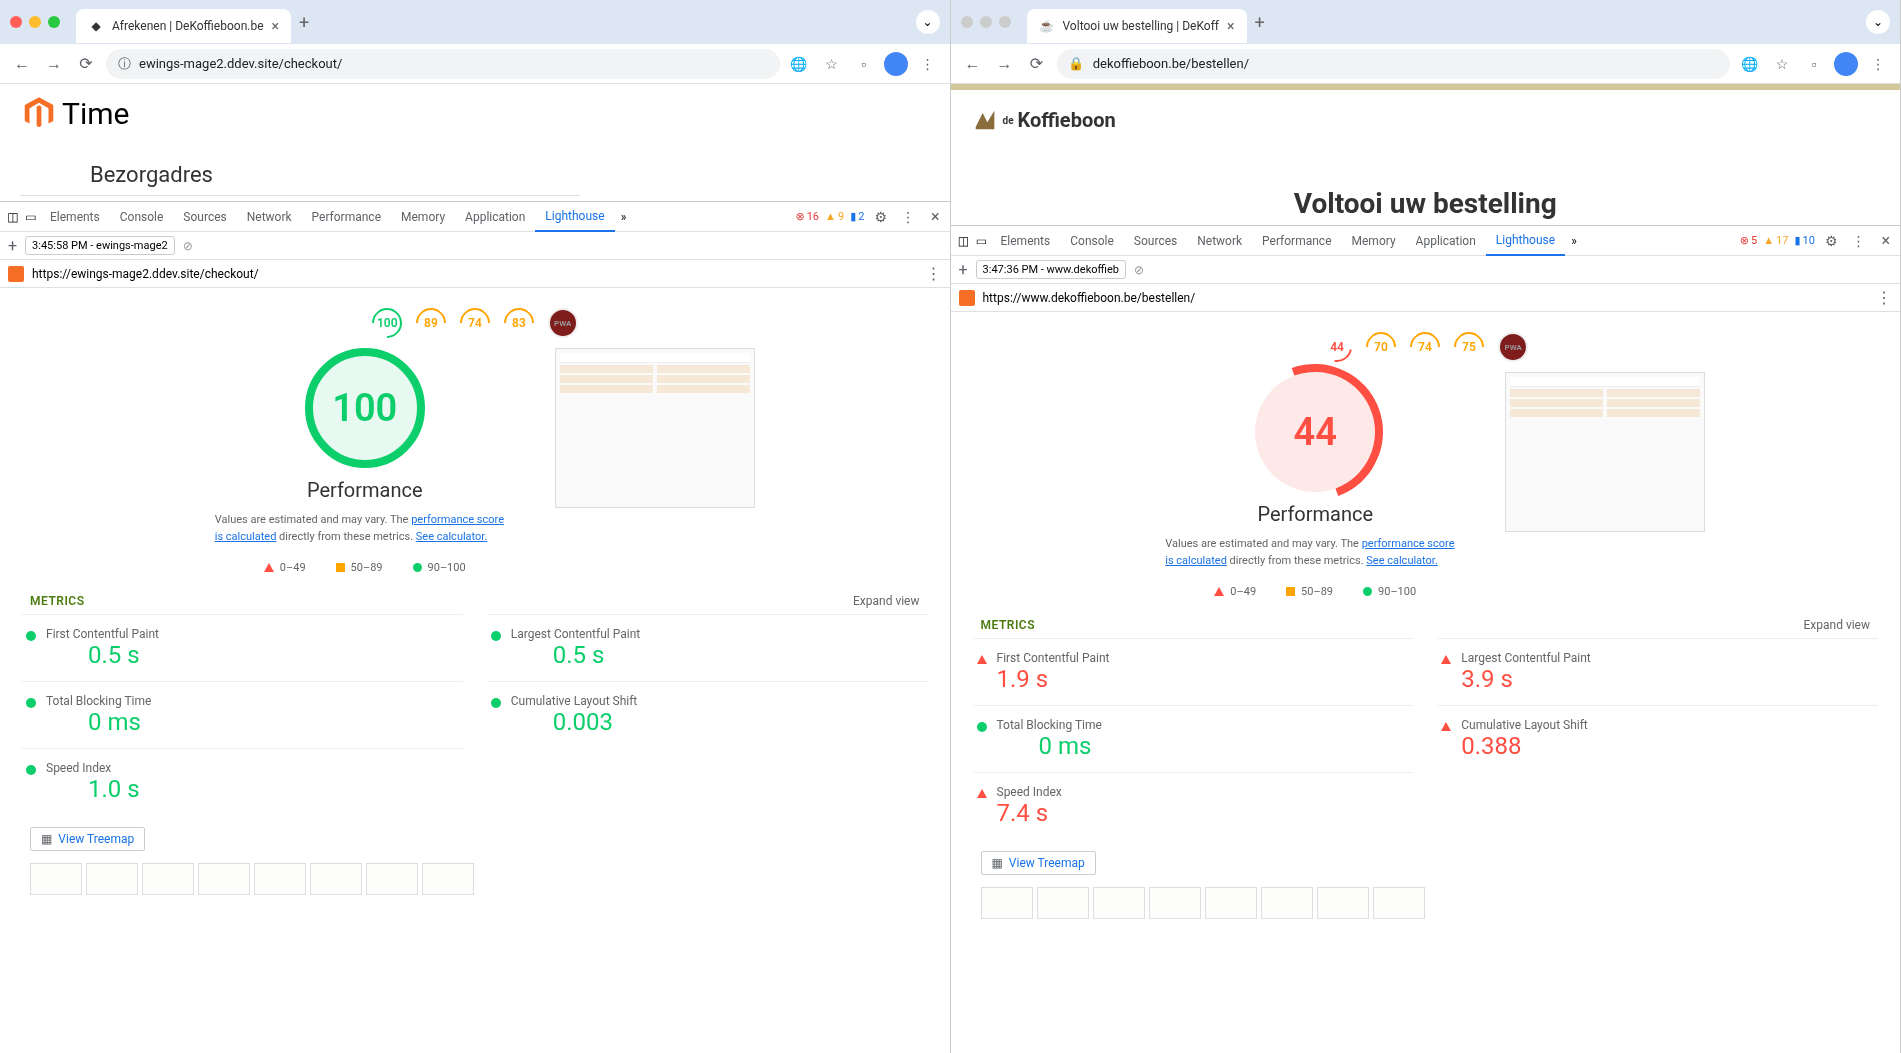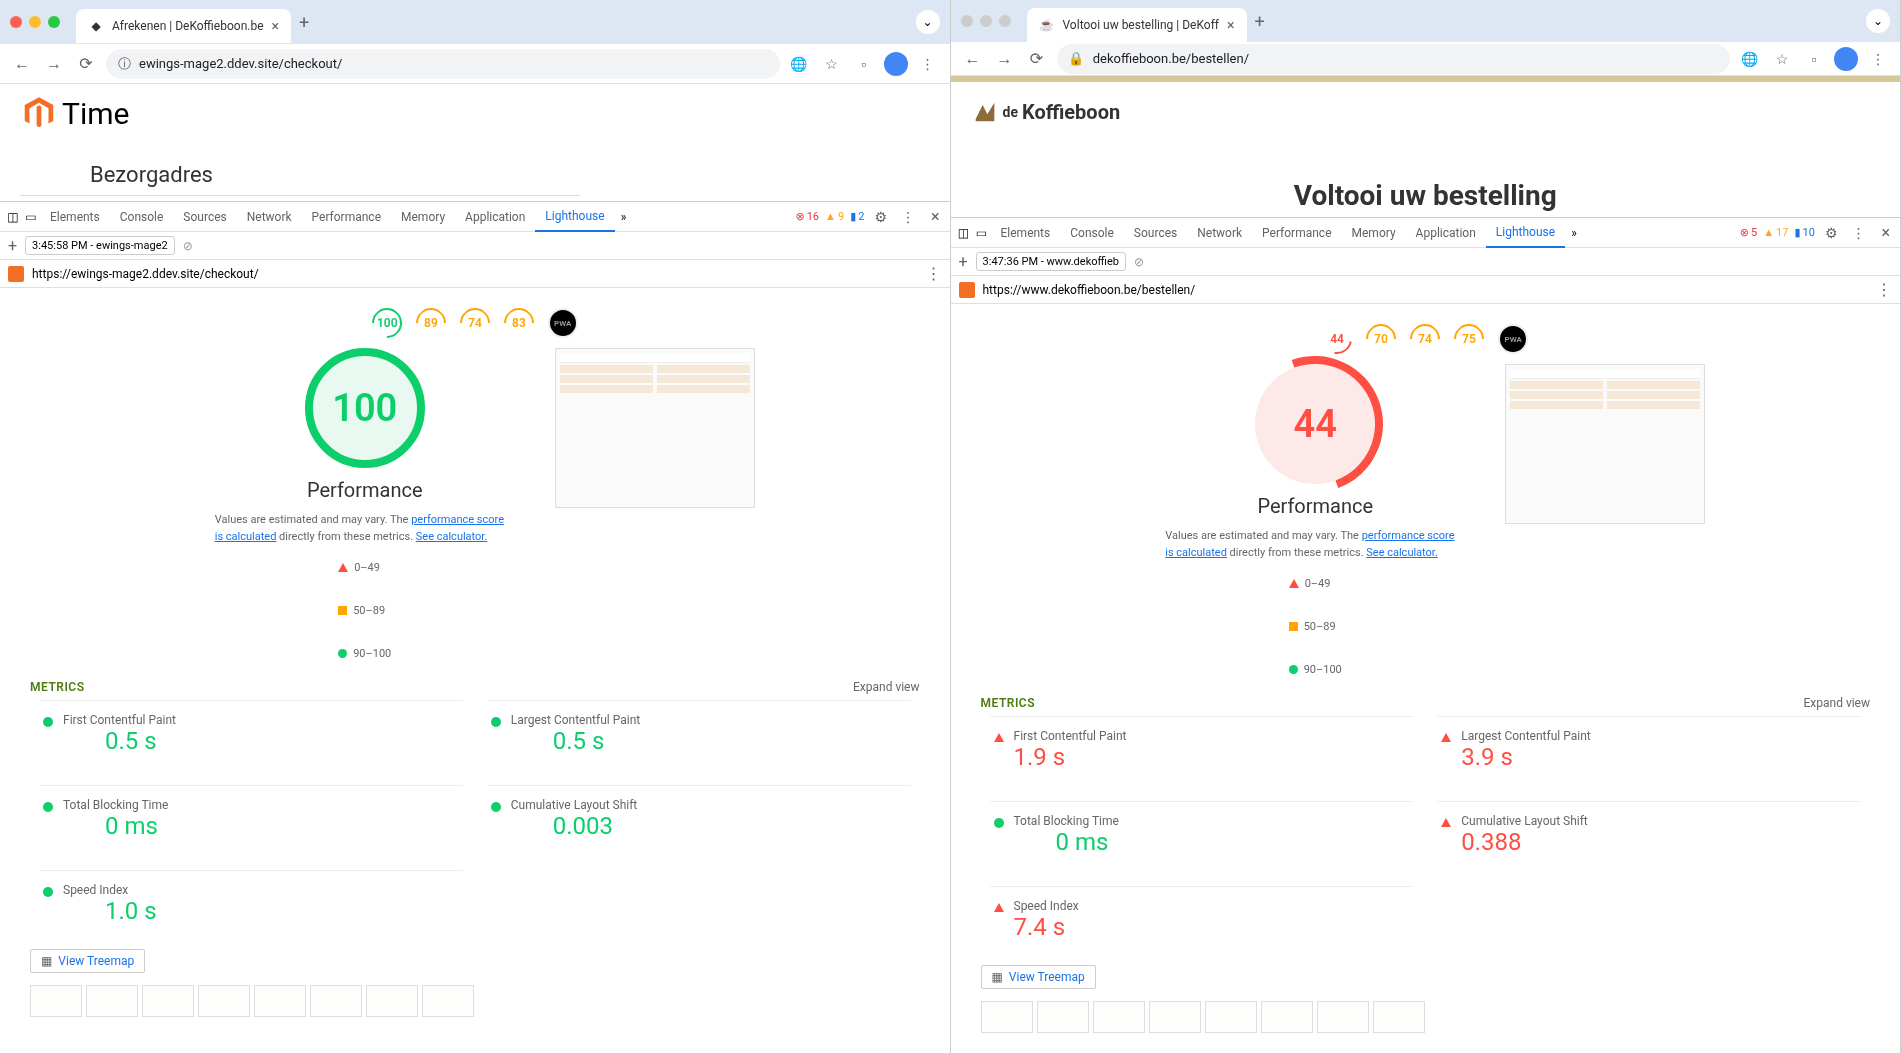--- a/index.html
+++ b/index.html
@@ -51,43 +51,43 @@
 .url-row-menu { margin-left: auto; color: #5f6368; font-size: 16px; }
 .lh-body { flex: 1; overflow: auto; padding: 10px 0; }
 .score-pills { display: flex; justify-content: center; gap: 14px; align-items: center; margin: 10px 0 6px; }
 .pill { width: 30px; height: 30px; border-radius: 50%; display: flex; align-items: center; justify-content: center; font-size: 12px; font-weight: 600; border: 2px solid; position: relative; }
 .pill.green { color: #0cce6b; border-color: #0cce6b; border-bottom-color: transparent; transform: rotate(45deg); }
 .pill.green span { transform: rotate(-45deg); }
 .pill.orange { color: #ffa400; border-color: #ffa400; border-left-color: transparent; border-bottom-color: transparent; transform: rotate(-45deg);}
 .pill.orange span { transform: rotate(45deg); }
 .pill.red { color: #ff4e42; border-color: #ff4e42; border-left-color: transparent; border-bottom-color: transparent; border-right-color: transparent; transform: rotate(145deg);}
 .pill.red span { transform: rotate(-145deg); }
-.pill.grey { background: #000000; border-color: #eee; color: #999; font-size: 8px; }
+.pill.grey { background: #7f1d1d; border-color: #eee; color: #999; font-size: 8px; }
 .main-report { display: flex; gap: 20px; justify-content: center; padding: 4px 30px 0; }
 .gauge-col { display: flex; flex-direction: column; align-items: center; width: 340px; }
 .gauge { width: 120px; height: 120px; border-radius: 50%; display: flex; align-items: center; justify-content: center; font-size: 38px; font-weight: 600; margin-bottom: 10px; position: relative; }
 .gauge.g-green { color: #0cce6b; background: #e8f9f1; border: 8px solid #0cce6b; }
 .gauge.g-red { color: #ff4e42; background: #fde9e8; }
 .gauge.g-red::before { content: ""; position: absolute; inset: -8px; border-radius: 50%; border: 8px solid #ff4e42; border-left-color: transparent; border-bottom-color: transparent; transform: rotate(25deg); }
 .perf-title { font-size: 20px; color: #333; margin-bottom: 10px; }
 .perf-note { font-size: 11px; color: #666; text-align: left; line-height: 1.5; max-width: 300px; }
 .perf-note a { color: #1a73e8; text-decoration: underline; }
-.legend { display: flex; justify-content: center; gap: 30px; margin: 16px 0 4px; font-size: 11px; color: #666; flex-direction: column; }
+.legend { display: flex; justify-content: center; gap: 30px; margin: 16px 0 4px; font-size: 11px; color: #666; }
 .leg-item { display: flex; align-items: center; gap: 6px; }
 .tri-red { width: 0; height: 0; border-left: 5px solid transparent; border-right: 5px solid transparent; border-bottom: 9px solid #ff4e42; }
 .sq-orange { width: 9px; height: 9px; background: #ffa400; }
 .cir-green { width: 9px; height: 9px; border-radius: 50%; background: #0cce6b; }
 .screenshot-thumb { width: 200px; height: 160px; border: 1px solid #ddd; background: #fafafa; padding: 4px; font-size: 8px; color: #999; display: flex; flex-direction: column; gap: 2px; }
 .thumb-header { border-bottom: 1px solid #eee; height: 10px; background: #fff; }
 .thumb-row { display: flex; gap: 4px; }
 .thumb-box { flex:1; height: 8px; background: #f6e8d6; }
 .metrics-head { display: flex; justify-content: space-between; align-items: center; padding: 6px 30px; margin-top: 10px; }
 .metrics-title { font-size: 12px; font-weight: 600; color: #4d7c0f; letter-spacing: 0.5px; }
 .expand { font-size: 12px; color: #666; }
-.metrics-grid { display: grid; grid-template-columns: 1fr 1fr; gap: 18px 24px; padding: 0 39px; }
+.metrics-grid { display: grid; grid-template-columns: 1fr 1fr; gap: 0 24px; padding: 0 22px; }
 .metric { border-top: 1px solid #eee; padding: 12px 4px 12px 24px; position: relative; }
 .metric .indicator { position: absolute; left: 4px; top: 16px; }
 .metric-name { font-size: 12px; color: #666; }
 .metric-value { font-size: 24px; font-weight: 400; }
 .v-green { color: #0cce6b; margin-left: 42px; }
 .v-red { color: #ff4e42; }
 .cir-g { width: 10px; height: 10px; border-radius: 50%; background: #0cce6b; display: inline-block; }
 .tri-r { width: 0; height: 0; border-left: 5px solid transparent; border-right: 5px solid transparent; border-bottom: 9px solid #ff4e42; display: inline-block; }
 .treemap-row { padding: 12px 30px; }
 .treemap-btn { display: inline-flex; align-items: center; gap: 6px; border: 1px solid #ccc; padding: 4px 10px; font-size: 12px; color: #1a73e8; border-radius: 2px; }
@@ -311,21 +311,21 @@
       <span class="avatar"></span>
       <span class="toolbar-icon">⋮</span>
     </div>
   </div>
   <div class="page-content">
     <div class="koffie-top-bar"></div>
     <div class="koffie-logo">
       <svg width="28" height="28" viewBox="0 0 24 24">
           <path fill="#8a6d3b" d="M4 18l6-12 4 8 6-10v16H4z"></path>
         </svg>
-      <span style="font-size:14px">de</span>
+      <span style="font-size:10px">de</span>
         <span>Koffieboon</span>
     </div>
     <div class="koffie-heading">Voltooi uw bestelling</div>
   </div>
 
   <div class="devtools">
     <div class="dt-tabs">
       <span class="inspect-icon">◫</span>
       <span class="inspect-icon">▭</span>
       <span class="dt-tab">Elements</span>

